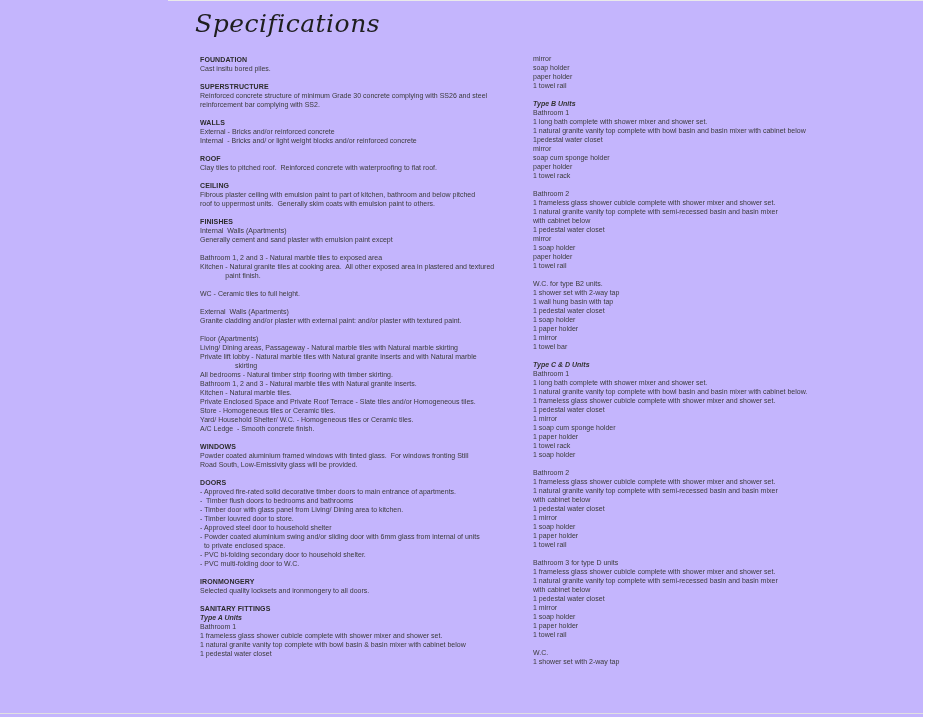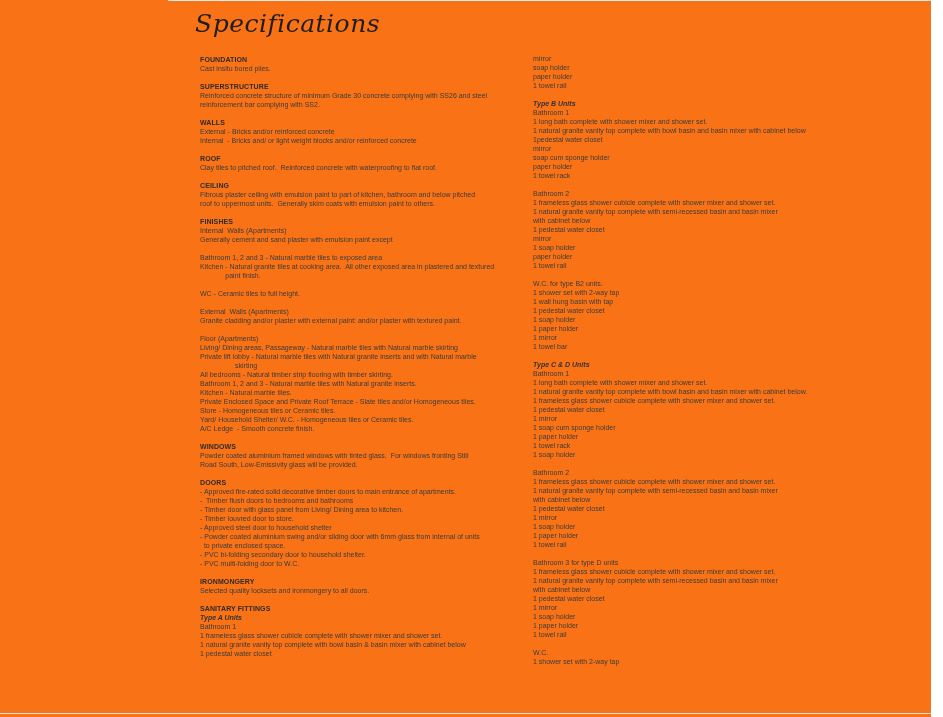--- a/index.html
+++ b/index.html
@@ -1,23 +1,22 @@
 <!DOCTYPE html>
 <html><head>
 <meta charset="utf-8">
 <style>
   html,body{margin:0;padding:0;background:#ffffff;}
   .page{
     position:relative;
     width:923px;height:717px;
-    background:#f97316;
+    background:#c4b5fd;
     font-family:"Liberation Sans",sans-serif;
     color:#3b3b3b;
     overflow:hidden;
-    padding-left:8px;
   }
   .top-rule{position:absolute;top:0;left:168px;right:0;height:1px;background:#eaeaea;}
   .bottom-rule{position:absolute;top:713px;left:0;width:943px;height:1px;background:#e0e0e0;}
   .title{
     position:absolute;left:195px;top:9px;margin:0;
     font-family:"DejaVu Serif",serif;font-style:italic;font-weight:400;
     font-size:25px;color:#1e1e1e;letter-spacing:.5px;
   }
   .col{position:absolute;font-size:7px;line-height:9px;}
   .col-left{left:200px;top:55px;width:315px;}

